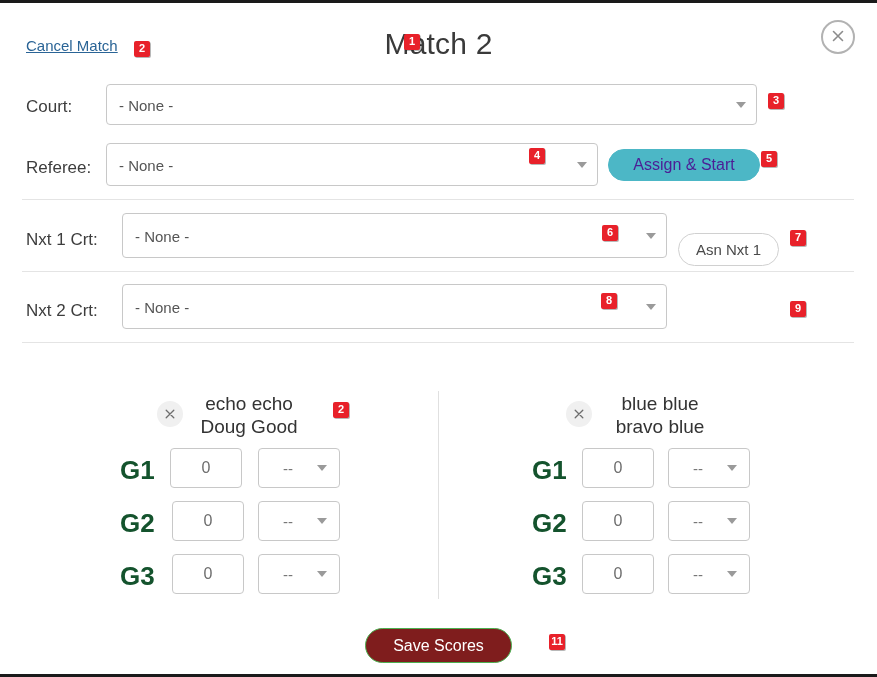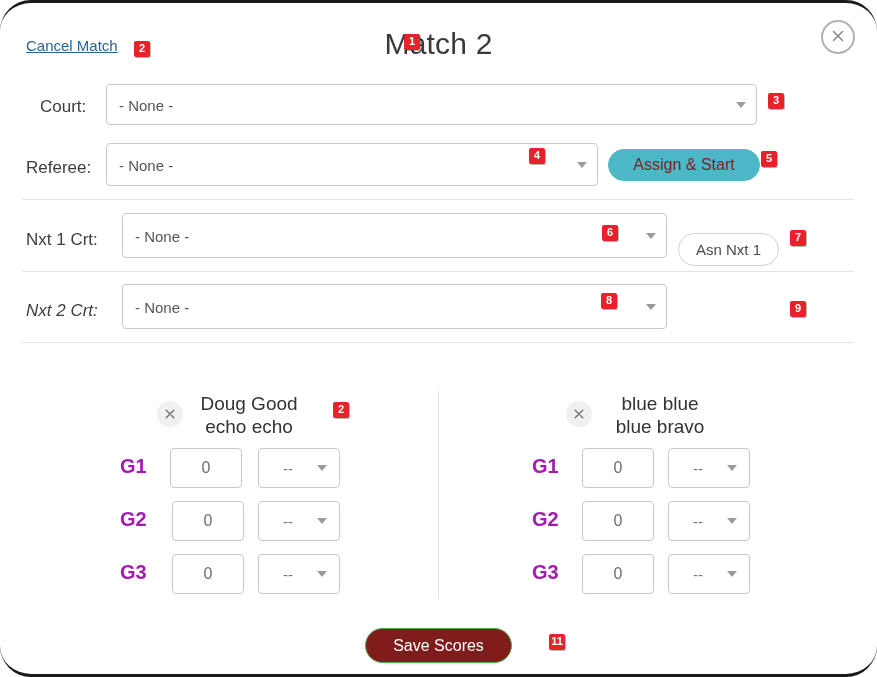--- a/index.html
+++ b/index.html
@@ -13,21 +13,20 @@
   }
   #page {
     position: relative;
     width: 877px;
     height: 677px;
     background: #ffffff;
     border-top: 3px solid #1a1a1a;
     border-bottom: 3px solid #1a1a1a;
     box-sizing: border-box;
     overflow: hidden;
-    border-radius: 31px;
   }
 
   
   .badge {
     position: absolute;
     background: #e8212a;
     color: #ffffff;
     font-family: "Liberation Sans", sans-serif;
     font-size: 11px;
     font-weight: 700;
@@ -117,21 +116,21 @@
     box-sizing: border-box;
     display: flex;
     align-items: center;
     justify-content: center;
     cursor: pointer;
     white-space: nowrap;
   }
   .pill-teal {
     background: #4cb7c6;
     border: 1px solid #4cb7c6;
-    color: #7f1d1d;
+    color: #4c1d95;
     font-size: 16px;
   }
   .pill-outline {
     background: #ffffff;
     border: 1px solid #d0d0d0;
     color: #4a4a4a;
     font-size: 15px;
   }
   .pill-green {
     background: #7f1d1d;
@@ -186,23 +185,23 @@
     position: absolute;
     font-size: 19px;
     color: #333333;
     text-align: center;
     line-height: 23px;
     width: 230px;
   }
 
   .game-label {
     position: absolute;
-    font-size: 20px;
+    font-size: 26px;
     font-weight: 700;
-    color: #a21caf;
+    color: #14532d;
     width: 34px;
     text-align: left;
   }
   .score-input {
     position: absolute;
     width: 72px;
     height: 40px;
     border: 1px solid #c8c8c8;
     border-radius: 4px;
     background: #ffffff;
@@ -253,21 +252,21 @@
   <a class="cancel-link" href="#">Cancel Match</a>
 
   <div class="title">Match 2</div>
 
   <div class="close-btn">
     <svg width="16" height="16" viewBox="0 0 16 16" aria-hidden="true">
       <path d="M3.5 3.5 L12.5 12.5 M12.5 3.5 L3.5 12.5" stroke="#8c8c8c" stroke-width="1.6" fill="none" stroke-linecap="round"></path>
     </svg>
   </div>
 
-  <div class="row-label" style="left:40px; top:94px;">Court:</div>
+  <div class="row-label" style="left:26px; top:94px;">Court:</div>
   <div class="select-box" style="left:106px; top:81px; width:651px; height:41px;">
     <span class="sel-text">- None -</span>
     <span class="caret"></span>
   </div>
 
   <div class="row-label" style="left:26px; top:155px;">Referee:</div>
   <div class="select-box" style="left:106px; top:140px; width:492px; height:43px;">
     <span class="sel-text">- None -</span>
     <span class="caret"></span>
   </div>
@@ -277,39 +276,39 @@
 
   <div class="row-label" style="left:26px; top:227px;">Nxt 1 Crt:</div>
   <div class="select-box" style="left:122px; top:210px; width:545px; height:45px;">
     <span class="sel-text">- None -</span>
     <span class="caret"></span>
   </div>
   <div class="pill-btn pill-outline" style="left:678px; top:230px; width:101px; height:33px;text-align:center;">Asn Nxt 1</div>
 
   <div class="divider" style="top:268px;"></div>
 
-  <div class="row-label" style="left:26px; top:298px;font-style:italic;">Nxt 2 Crt:</div>
+  <div class="row-label" style="left:26px; top:298px;">Nxt 2 Crt:</div>
   <div class="select-box" style="left:122px; top:281px; width:545px; height:45px;">
     <span class="sel-text">- None -</span>
     <span class="caret"></span>
   </div>
 
   <div class="divider" style="top:339px;"></div>
 
 
   <div class="v-divider"></div>
 
   <div class="team-x" style="left:157px; top:398px;">
     <svg width="14" height="14" viewBox="0 0 14 14" aria-hidden="true">
       <path d="M3.2 3.2 L10.8 10.8 M10.8 3.2 L3.2 10.8" stroke="#6d6d6d" stroke-width="1.3" fill="none" stroke-linecap="round"></path>
     </svg>
   </div>
   <div class="team-name" style="left:134px; top:389px;">
+    <div>echo echo</div>
     <div>Doug Good</div>
-    <div>echo echo</div>
   </div>
 
   <div class="game-label" style="left:120px; top:452px;">G1</div>
   <input class="score-input" style="left: 170px; top: 445px;" value="0">
   <div class="mini-select" style="left:258px; top:445px;">
     <span class="ms-text">--</span>
     <span class="caret"></span>
   </div>
 
   <div class="game-label" style="left:120px; top:505px;">G2</div>
@@ -326,21 +325,21 @@
     <span class="caret"></span>
   </div>
 
   <div class="team-x" style="left:566px; top:398px;">
     <svg width="14" height="14" viewBox="0 0 14 14" aria-hidden="true">
       <path d="M3.2 3.2 L10.8 10.8 M10.8 3.2 L3.2 10.8" stroke="#6d6d6d" stroke-width="1.3" fill="none" stroke-linecap="round"></path>
     </svg>
   </div>
   <div class="team-name" style="left:545px; top:389px;">
     <div>blue blue</div>
-    <div>blue bravo</div>
+    <div>bravo blue</div>
   </div>
 
   <div class="game-label" style="left:532px; top:452px;">G1</div>
   <input class="score-input" style="left: 582px; top: 445px;" value="0">
   <div class="mini-select" style="left:668px; top:445px;">
     <span class="ms-text">--</span>
     <span class="caret"></span>
   </div>
 
   <div class="game-label" style="left:532px; top:505px;">G2</div>

